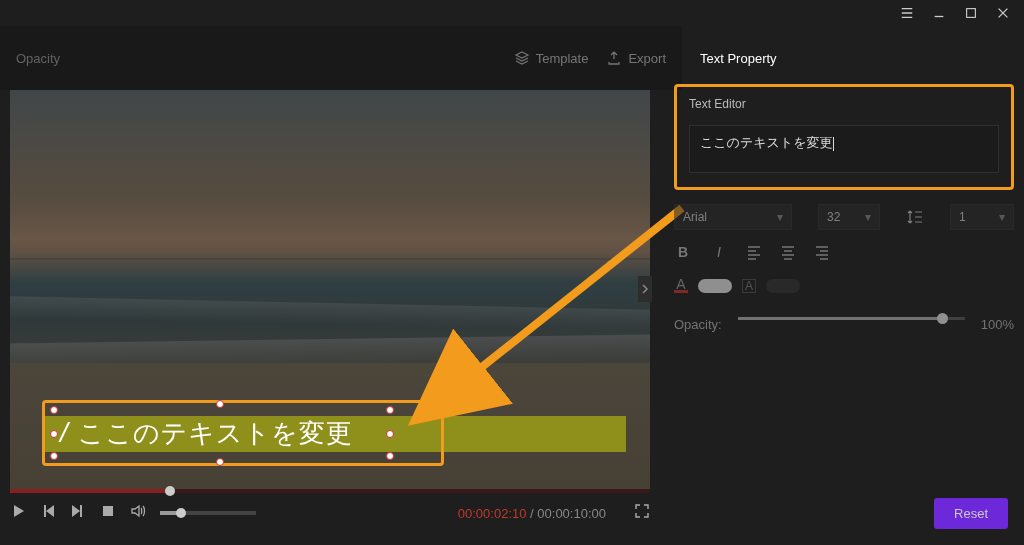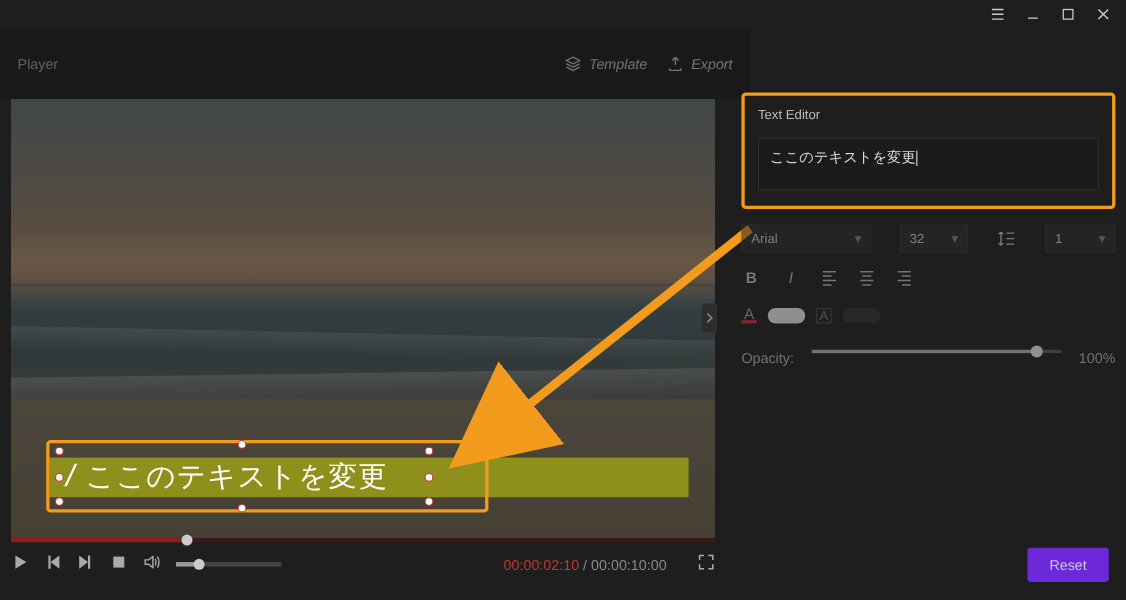--- a/index.html
+++ b/index.html
@@ -8,21 +8,21 @@
   
   .win-btns { position: absolute; top: 0; right: 0; height: 26px; display: flex; align-items: center; gap: 18px; padding: 0 14px; }
   .win-btn { width: 14px; height: 14px; display: flex; align-items: center; justify-content: center; color: #ccc; }
   .win-btn svg { width: 14px; height: 14px; }
 
   
   .topbar { position: absolute; top: 26px; left: 0; right: 0; height: 64px; display: flex; }
   .topbar-left { width: 682px; height: 64px; padding: 0 16px; display: flex; align-items: center; background: #161616; opacity: .55; }
   .player-label { font-size: 13px; color: #999; }
   .topbar-left-spacer { flex: 1; }
-  .tool { display: flex; align-items: center; gap: 6px; color: #bbb; font-size: 13px; margin-left: 18px; font-style: italic; }
+  .tool { display: flex; align-items: center; gap: 6px; color: #bbb; font-size: 13px; margin-left: 18px; }
   .tool svg { width: 16px; height: 16px; }
   .topbar-right { flex: 1; padding: 0 18px; display: flex; align-items: center; }
   .prop-title { font-size: 13px; color: #fff; }
 
   
   .main { position: absolute; top: 90px; left: 0; right: 0; bottom: 0; display: flex; }
   .left { width: 682px; position: relative; }
   .right { flex: 1; padding: 0 10px 14px 14px; position: relative; }
 
   
@@ -116,34 +116,37 @@
     </span>
   <span class="win-btn">
       <svg viewBox="0 0 16 16">
         <path d="M3 3l10 10M13 3L3 13" stroke="#ccc" stroke-width="1.5"></path>
       </svg>
     </span>
 </div>
 
 <div class="topbar">
   <div class="topbar-left">
-    <span class="player-label">Player</span>
+    <span class="player-label">Opacity</span>
     <span class="topbar-left-spacer"></span>
     <div class="tool">
       <svg viewBox="0 0 16 16">
           <path d="M8 2l6 3-6 3-6-3 6-3zm-6 6l6 3 6-3m-12 3l6 3 6-3" fill="none" stroke="#bbb" stroke-width="1.2"></path>
         </svg>
       <span>Template</span>
     </div>
     <div class="tool">
       <svg viewBox="0 0 16 16">
           <path d="M8 2v7m0-7l-3 3m3-3l3 3M3 12v2h10v-2" fill="none" stroke="#bbb" stroke-width="1.3"></path>
         </svg>
       <span>Export</span>
     </div>
+  </div>
+  <div class="topbar-right">
+    <span class="prop-title">Text Property</span>
   </div>
 </div>
 
 <div class="main">
   <div class="left">
     <div class="preview-wrap">
       <div class="preview">
         <div class="sky"></div>
         <div class="horizon"></div>
         <div class="foam1"></div>

